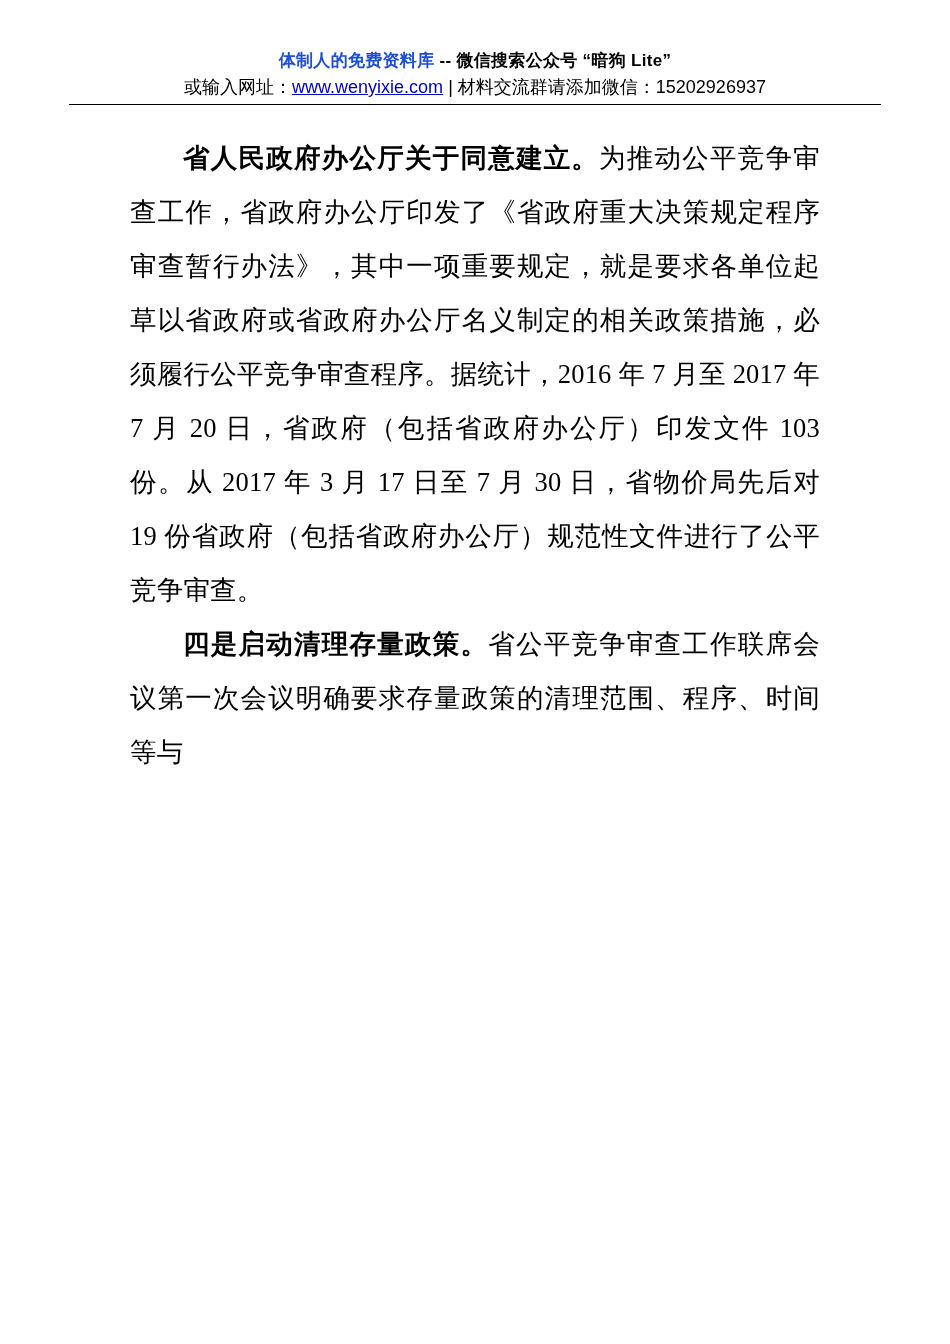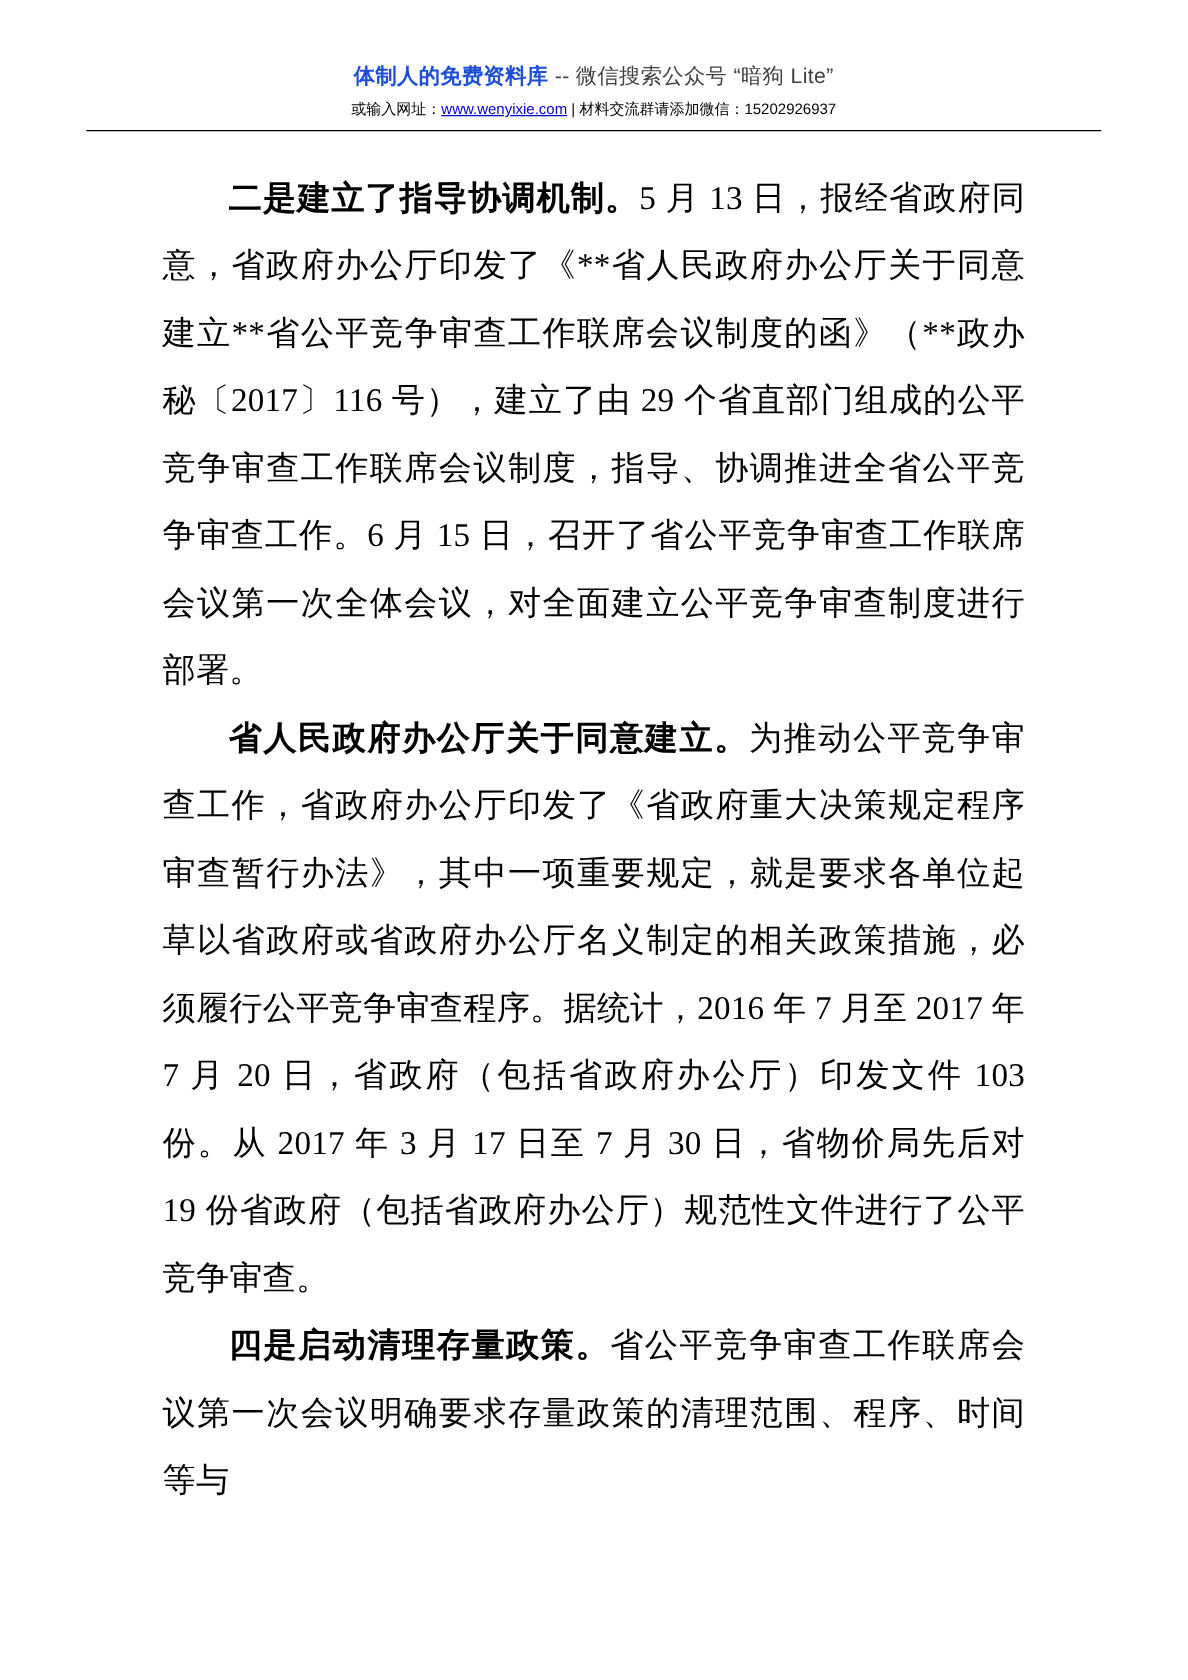--- a/index.html
+++ b/index.html
@@ -34,26 +34,26 @@
     font-family: "Liberation Sans", "DejaVu Sans", sans-serif;
     font-size: 17px;
     font-weight: bold;
     line-height: 26px;
     letter-spacing: 0.3px;
   }
   .banner-line1 .red {
     color: #1d4ed8;
   }
   .banner-line1 .black {
-    color: #404040;
-    font-weight: normal;
+    color: #000000;
+    font-weight: bold;
   }
   .banner-line2 {
     font-family: "Liberation Sans", "DejaVu Sans", sans-serif;
-    font-size: 12px;
+    font-size: 18px;
     line-height: 22px;
     color: #000000;
     margin-top: 2px;
   }
   .banner-line2 .link {
     color: #0000cc;
     text-decoration: underline;
   }
   .banner-rule {
     width: 812px;
@@ -94,23 +94,20 @@
     </div>
     <div class="banner-line2">
       <span>或输入网址：</span><a class="link" href="#">www.wenyixie.com</a><span> | 材料交流群请添加微信：15202926937</span>
     </div>
     <div class="banner-rule"></div>
   </div>
 
   <div class="content">
 
 
-    <p class="indent">
-      <span class="bold">二是建立了指导协调机制。</span><span>5 月 13 日，报经省政府同意，省政府办公厅印发了《**省人民政府办公厅关于同意建立**省公平竞争审查工作联席会议制度的函》（**政办秘〔2017〕116 号），建立了由 29 个省直部门组成的公平竞争审查工作联席会议制度，指导、协调推进全省公平竞争审查工作。6 月 15 日，召开了省公平竞争审查工作联席会议第一次全体会议，对全面建立公平竞争审查制度进行部署。</span>
-    </p>
 
     <p class="indent">
       <span class="bold">省人民政府办公厅关于同意建立。</span><span>为推动公平竞争审查工作，省政府办公厅印发了《省政府重大决策规定程序审查暂行办法》，其中一项重要规定，就是要求各单位起草以省政府或省政府办公厅名义制定的相关政策措施，必须履行公平竞争审查程序。据统计，2016 年 7 月至 2017 年 7 月 20 日，省政府（包括省政府办公厅）印发文件 103 份。从 2017 年 3 月 17 日至 7 月 30 日，省物价局先后对 19 份省政府（包括省政府办公厅）规范性文件进行了公平竞争审查。</span>
     </p>
 
     <p class="indent">
       <span class="bold">四是启动清理存量政策。</span><span>省公平竞争审查工作联席会议第一次会议明确要求存量政策的清理范围、程序、时间等与</span>
     </p>
 
   </div>

